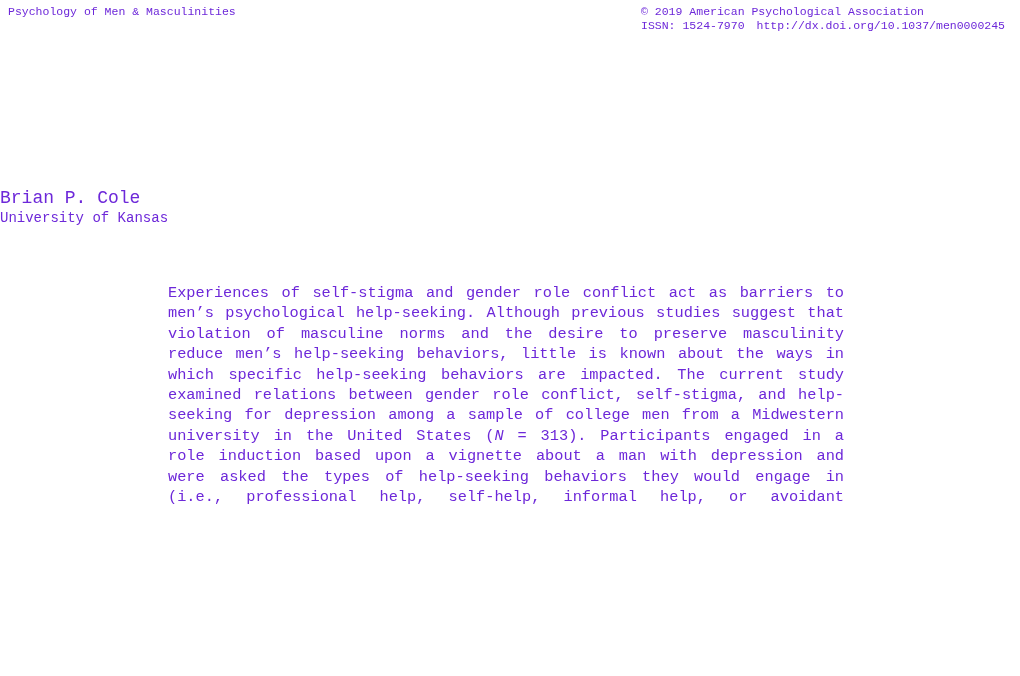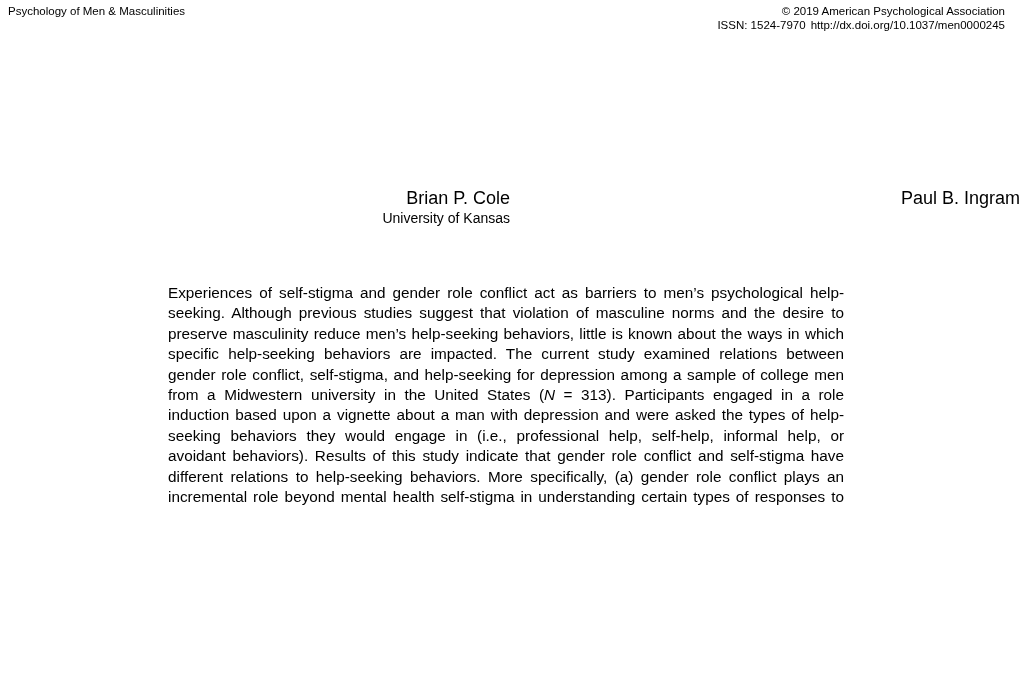--- a/index.html
+++ b/index.html
@@ -5,44 +5,44 @@
   html, body {
     margin: 0;
     padding: 0;
     background: #ffffff;
   }
   .page {
     position: relative;
     width: 1020px;
     height: 508px;
     background: #ffffff;
-    color: #000000;
-    font-family: Liberation Sans, sans-serif;
+    color: #6d28d9;
+    font-family: Liberation Mono, monospace;
     overflow: hidden;
   }
   .masthead {
     position: absolute;
     top: 5px;
     left: 8px;
     right: 15px;
     display: flex;
     justify-content: space-between;
     align-items: flex-start;
     font-size: 11.5px;
     line-height: 13.5px;
   }
   .journal-name {
     white-space: nowrap;
   }
   .pub-info {
-    text-align: right;
+    text-align: left;
     white-space: nowrap;
   }
   .doi {
-    margin-left: 5px;
+    margin-left: 12px;
   }
   .article-title {
     position: absolute;
     top: 74px;
     left: 0;
     width: 1020px;
     margin: 0;
     text-align: center;
     font-size: 27px;
     font-weight: normal;
@@ -54,21 +54,21 @@
   }
   .authors {
     position: absolute;
     top: 188px;
     left: 0;
     width: 1020px;
     display: flex;
   }
   .author {
     flex: 1;
-    text-align: right;
+    text-align: left;
   }
   .author-name {
     font-size: 18px;
     line-height: 21px;
   }
   .author-affiliation {
     font-size: 14px;
     line-height: 18px;
   }
   .abstract {
@@ -100,21 +100,20 @@
     </div>
   </header>
 
 
   <div class="authors">
     <div class="author">
       <div class="author-name">Brian P. Cole</div>
       <div class="author-affiliation">University of Kansas</div>
     </div>
     <div class="author">
-      <div class="author-name">Paul B. Ingram</div>
     </div>
   </div>
 
   <div class="abstract">
     <span>Experiences of self-stigma and gender role conflict act as barriers to men’s psychological help-seeking. Although previous studies suggest that violation of masculine norms and the desire to preserve masculinity reduce men’s help-seeking behaviors, little is known about the ways in which specific help-seeking behaviors are impacted. The current study examined relations between gender role conflict, self-stigma, and help-seeking for depression among a sample of college men from a Midwestern university in the United States (</span><span class="n-symbol">N</span><span> = 313). Participants engaged in a role induction based upon a vignette about a man with depression and were asked the types of help-seeking behaviors they would engage in (i.e., professional help, self-help, informal help, or avoidant behaviors). Results of this study indicate that gender role conflict and self-stigma have different relations to help-seeking behaviors. More specifically, (a) gender role conflict plays an incremental role beyond mental health self-stigma in understanding certain types of responses to mental health needs, (b) there is a positive relationship between experiencing gender role conflict and holding increasingly self-stigmatizing views, (c) self-stigma and gender role conflict differ in their pattern of influence for mental health treatment responses, (d) gender role conflict corresponds with increased avoidant behaviors and decreases social support utilization, and (e) self-stigma predicts decreased social support and professional help utilization while also increasing avoidant behaviors. Although gender role conflict and self-stigma had unique relations to professional help-seeking for depression, utilization of social support was negatively impacted by both. Considerations for help-seeking patterns in men and the influence of both stigmatized social views and conflicting gender roles are discussed.</span>
   </div>
 
 </div>
 
 </body></html>

